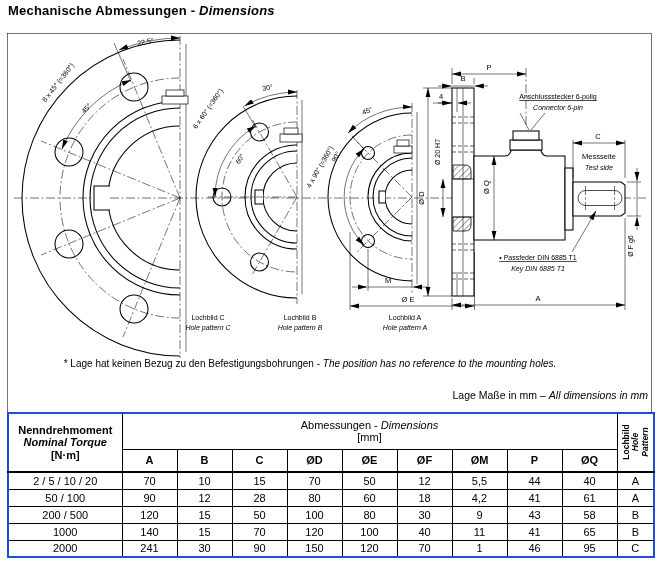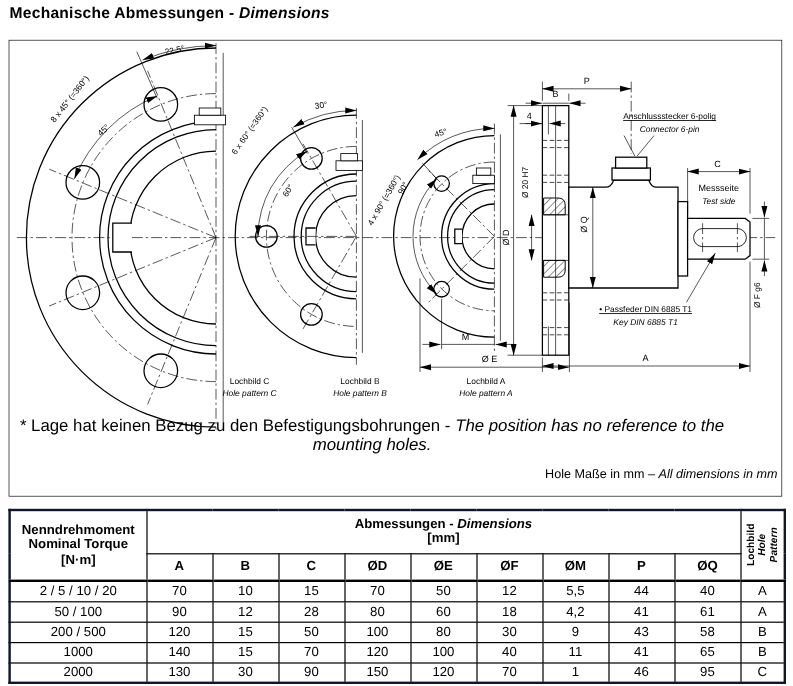--- a/index.html
+++ b/index.html
@@ -12,33 +12,33 @@
   svg .it{font-style:italic}
   svg .un{text-decoration:underline}
   .ol{fill:none;stroke:#000;stroke-width:1.05}
   .of{fill:#fff;stroke:#000;stroke-width:1.05}
   .oft{fill:#fff;stroke:#000;stroke-width:.7}
   .tn{fill:none;stroke:#000;stroke-width:.55}
   .cl{fill:none;stroke:#000;stroke-width:.55;stroke-dasharray:9 2.5 2 2.5}
   .hd{fill:none;stroke:#000;stroke-width:.6;stroke-dasharray:4 2}
   .dim{fill:none;stroke:#000;stroke-width:.55;marker-start:url(#arr);marker-end:url(#arr)}
   .de{fill:none;stroke:#000;stroke-width:.55;marker-end:url(#arr)}
-  .note1{position:absolute;left:10px;top:346px;width:600px;text-align:center;font-size:14px}
+  .note1{position:absolute;left:10px;top:358px;width:600px;text-align:center;font-size:10px}
   .note2{position:absolute;right:13px;top:389px;font-size:10.5px}
   .note1 .em,.note2 .em{font-style:italic}
-  table.dims{position:absolute;left:7px;top:424px;width:646px;border-collapse:collapse;table-layout:fixed;
-             font-size:11px;border:2px solid #0f172a}
+  table.dims{position:absolute;left:7px;top:412px;width:646px;border-collapse:collapse;table-layout:fixed;
+             font-size:11px;border:2px solid #1d4ed8}
   table.dims th,table.dims td{border:1px solid #000;text-align:center;vertical-align:middle;padding:0;overflow:hidden}
   table.dims .thick{border-bottom:2px solid #000}
   tr.h1{height:36px}
   tr.h2{height:23px}
   tr.dr{height:17px}
   .c1h{font-weight:bold;font-size:11px;line-height:1.15}
-  .c1h .em{}
-  .spanh{font-weight:bold}
+  .c1h .em{font-style:italic}
+  .spanh{font-weight:normal}
   .spanh .em{font-style:italic}
   .rotwrap{display:flex;align-items:center;justify-content:center;height:100%}
   .rot{transform:rotate(-90deg);font-weight:bold;font-size:8.5px;line-height:1.1;white-space:nowrap;text-align:center}
   .rot .em{font-style:italic}
 </style>
 </head>
 <body>
 
 <div class="title">
   <span>Mechanische Abmessungen - </span><span class="em">Dimensions</span>
@@ -250,21 +250,21 @@
     <line x1="572" y1="252" x2="596" y2="211" class="de"></line>
     <text x="538" y="260" text-anchor="middle" class="un">• Passfeder DIN 6885 T1</text>
     <text x="538" y="271" text-anchor="middle" class="it">Key DIN 6885 T1</text>
   </g>
 </svg>
 
 <div class="note1">
   <span>* Lage hat keinen Bezug zu den Befestigungsbohrungen - </span><span class="em">The position has no reference to the mounting holes.</span>
 </div>
 <div class="note2">
-  <span>Hole Maße in mm – </span><span class="em">All dimensions in mm</span>
+  <span>Lage Maße in mm – </span><span class="em">All dimensions in mm</span>
 </div>
 
 <table class="dims">
   <colgroup>
     <col style="width:114px">
     <col style="width:55px">
       <col style="width:55px">
       <col style="width:55px">
     <col style="width:55px">
       <col style="width:55px">
@@ -353,21 +353,21 @@
     <td>120</td>
     <td>100</td>
     <td>40</td>
     <td>11</td>
     <td>41</td>
     <td>65</td>
     <td>B</td>
   </tr>
   <tr class="dr">
     <td>2000</td>
-    <td>130</td>
+    <td>241</td>
     <td>30</td>
     <td>90</td>
     <td>150</td>
     <td>120</td>
     <td>70</td>
     <td>1</td>
     <td>46</td>
     <td>95</td>
     <td>C</td>
   </tr>

